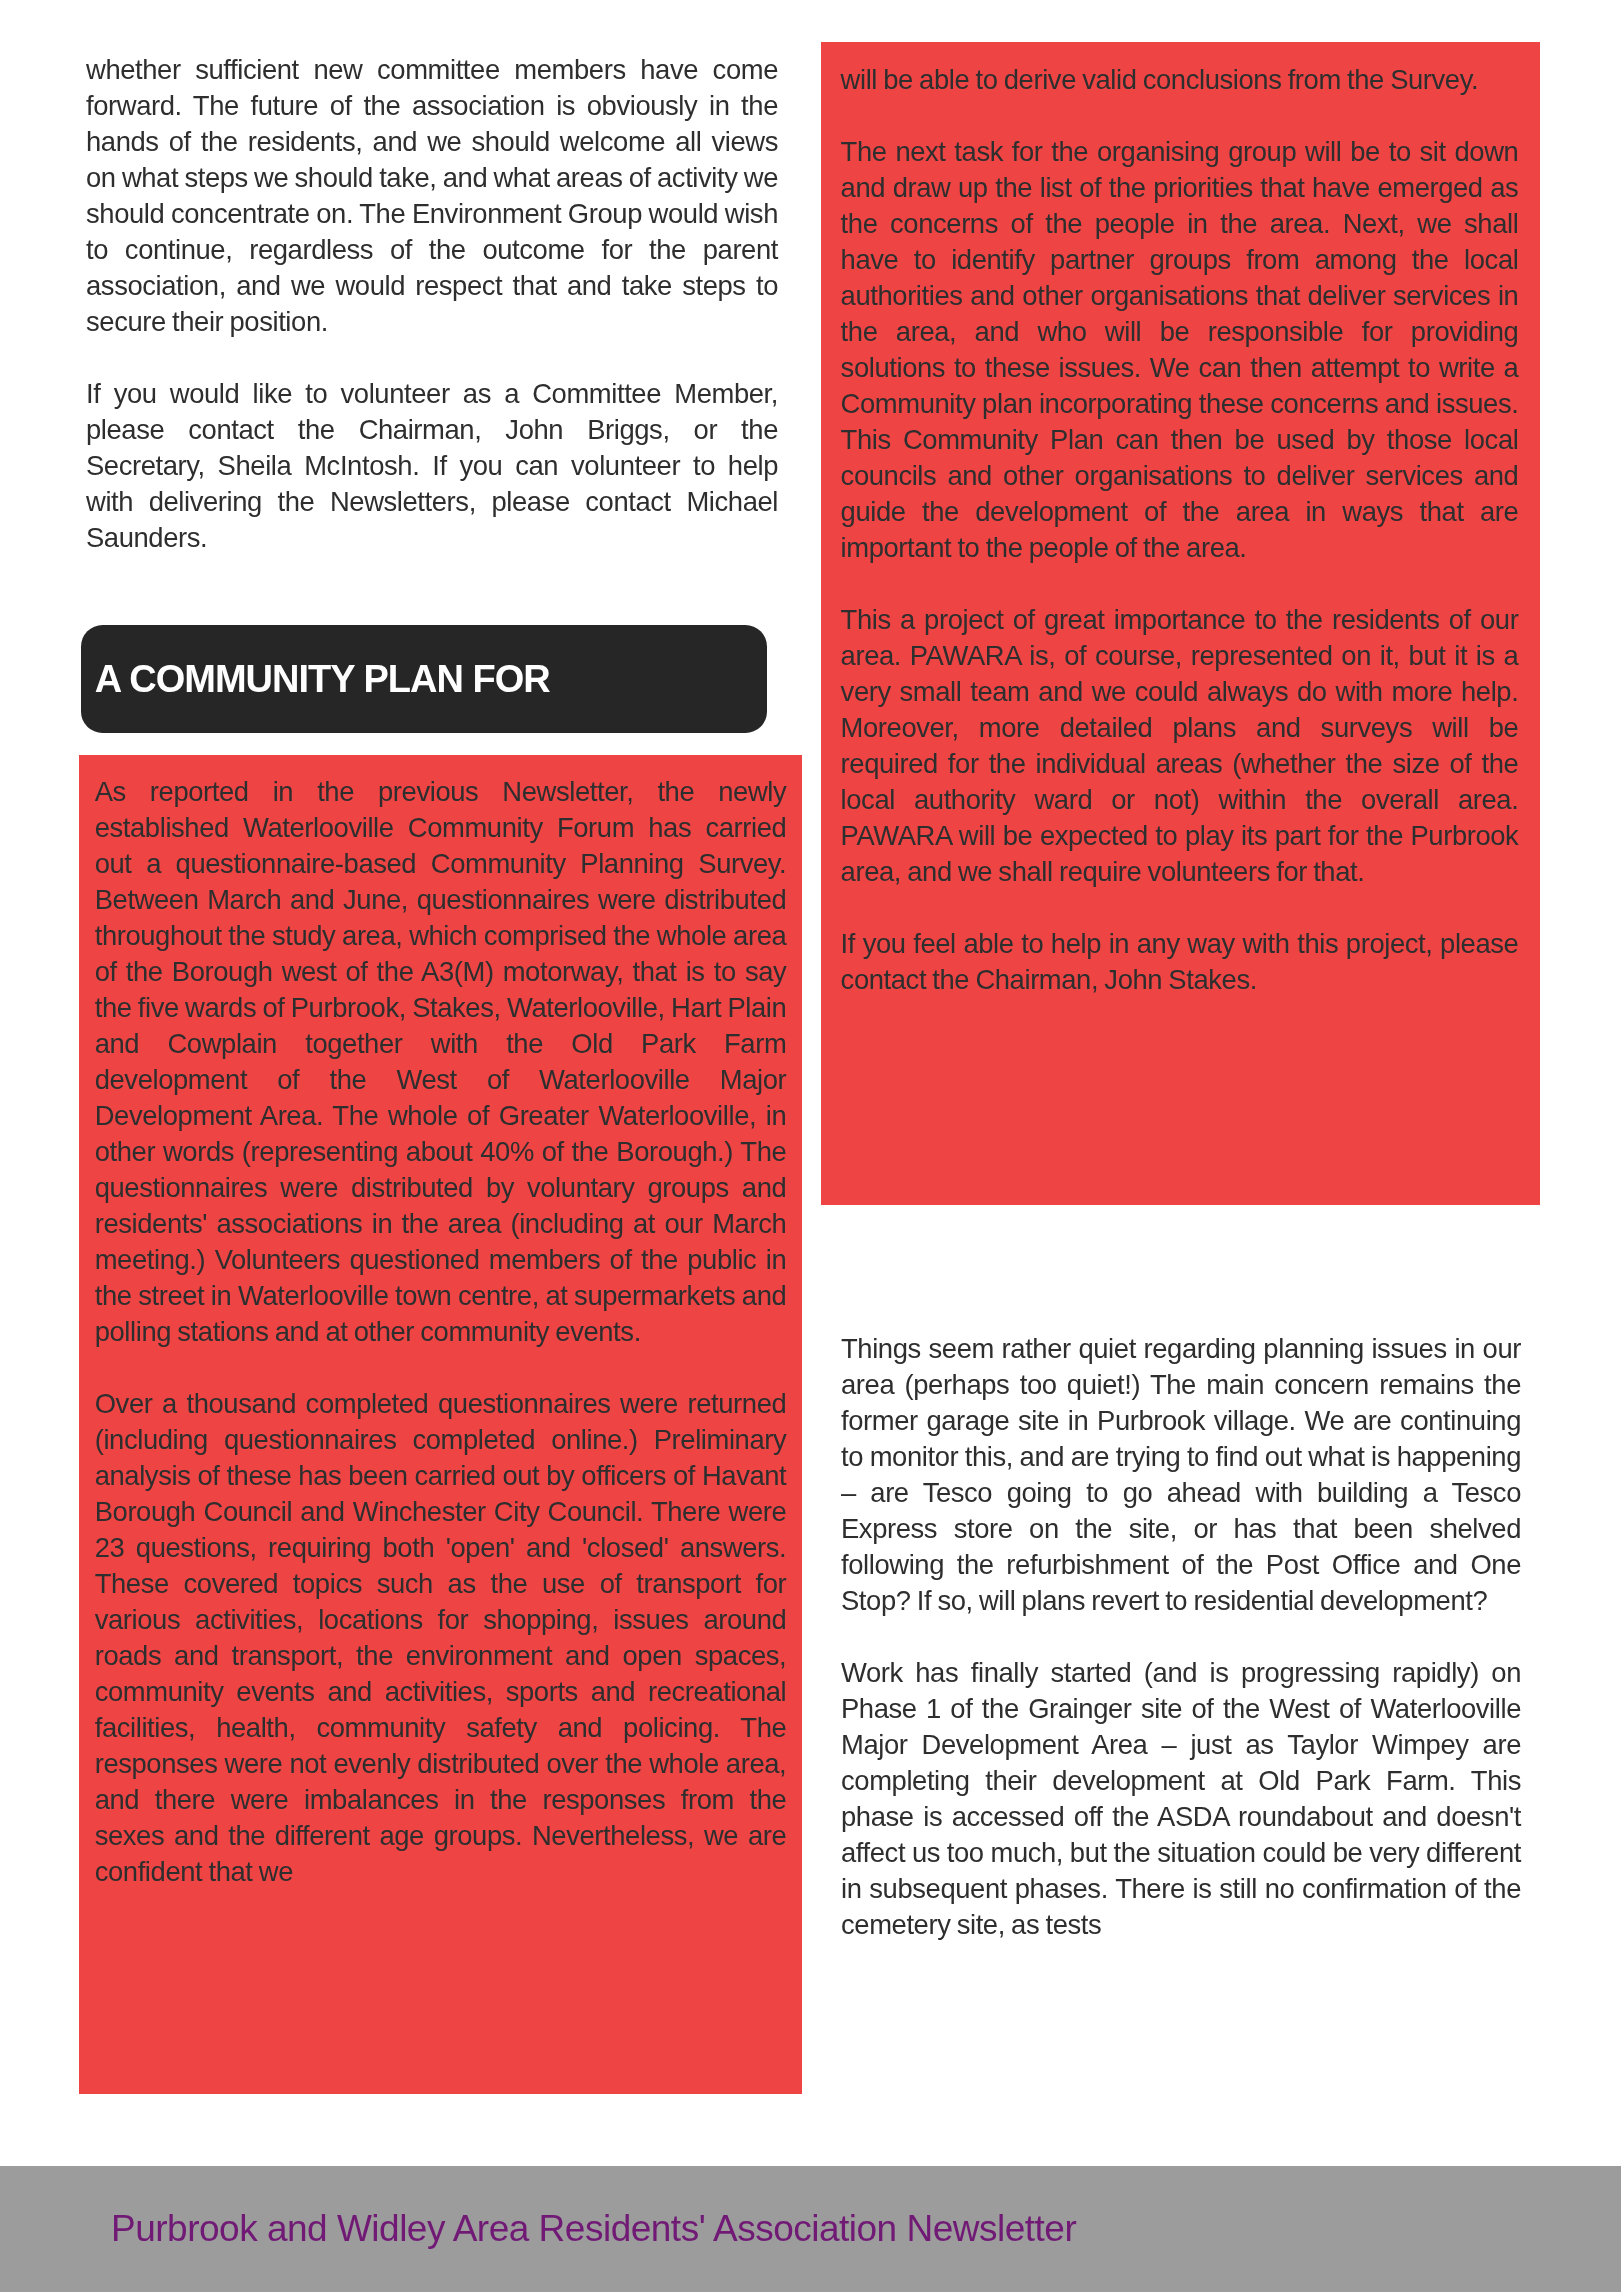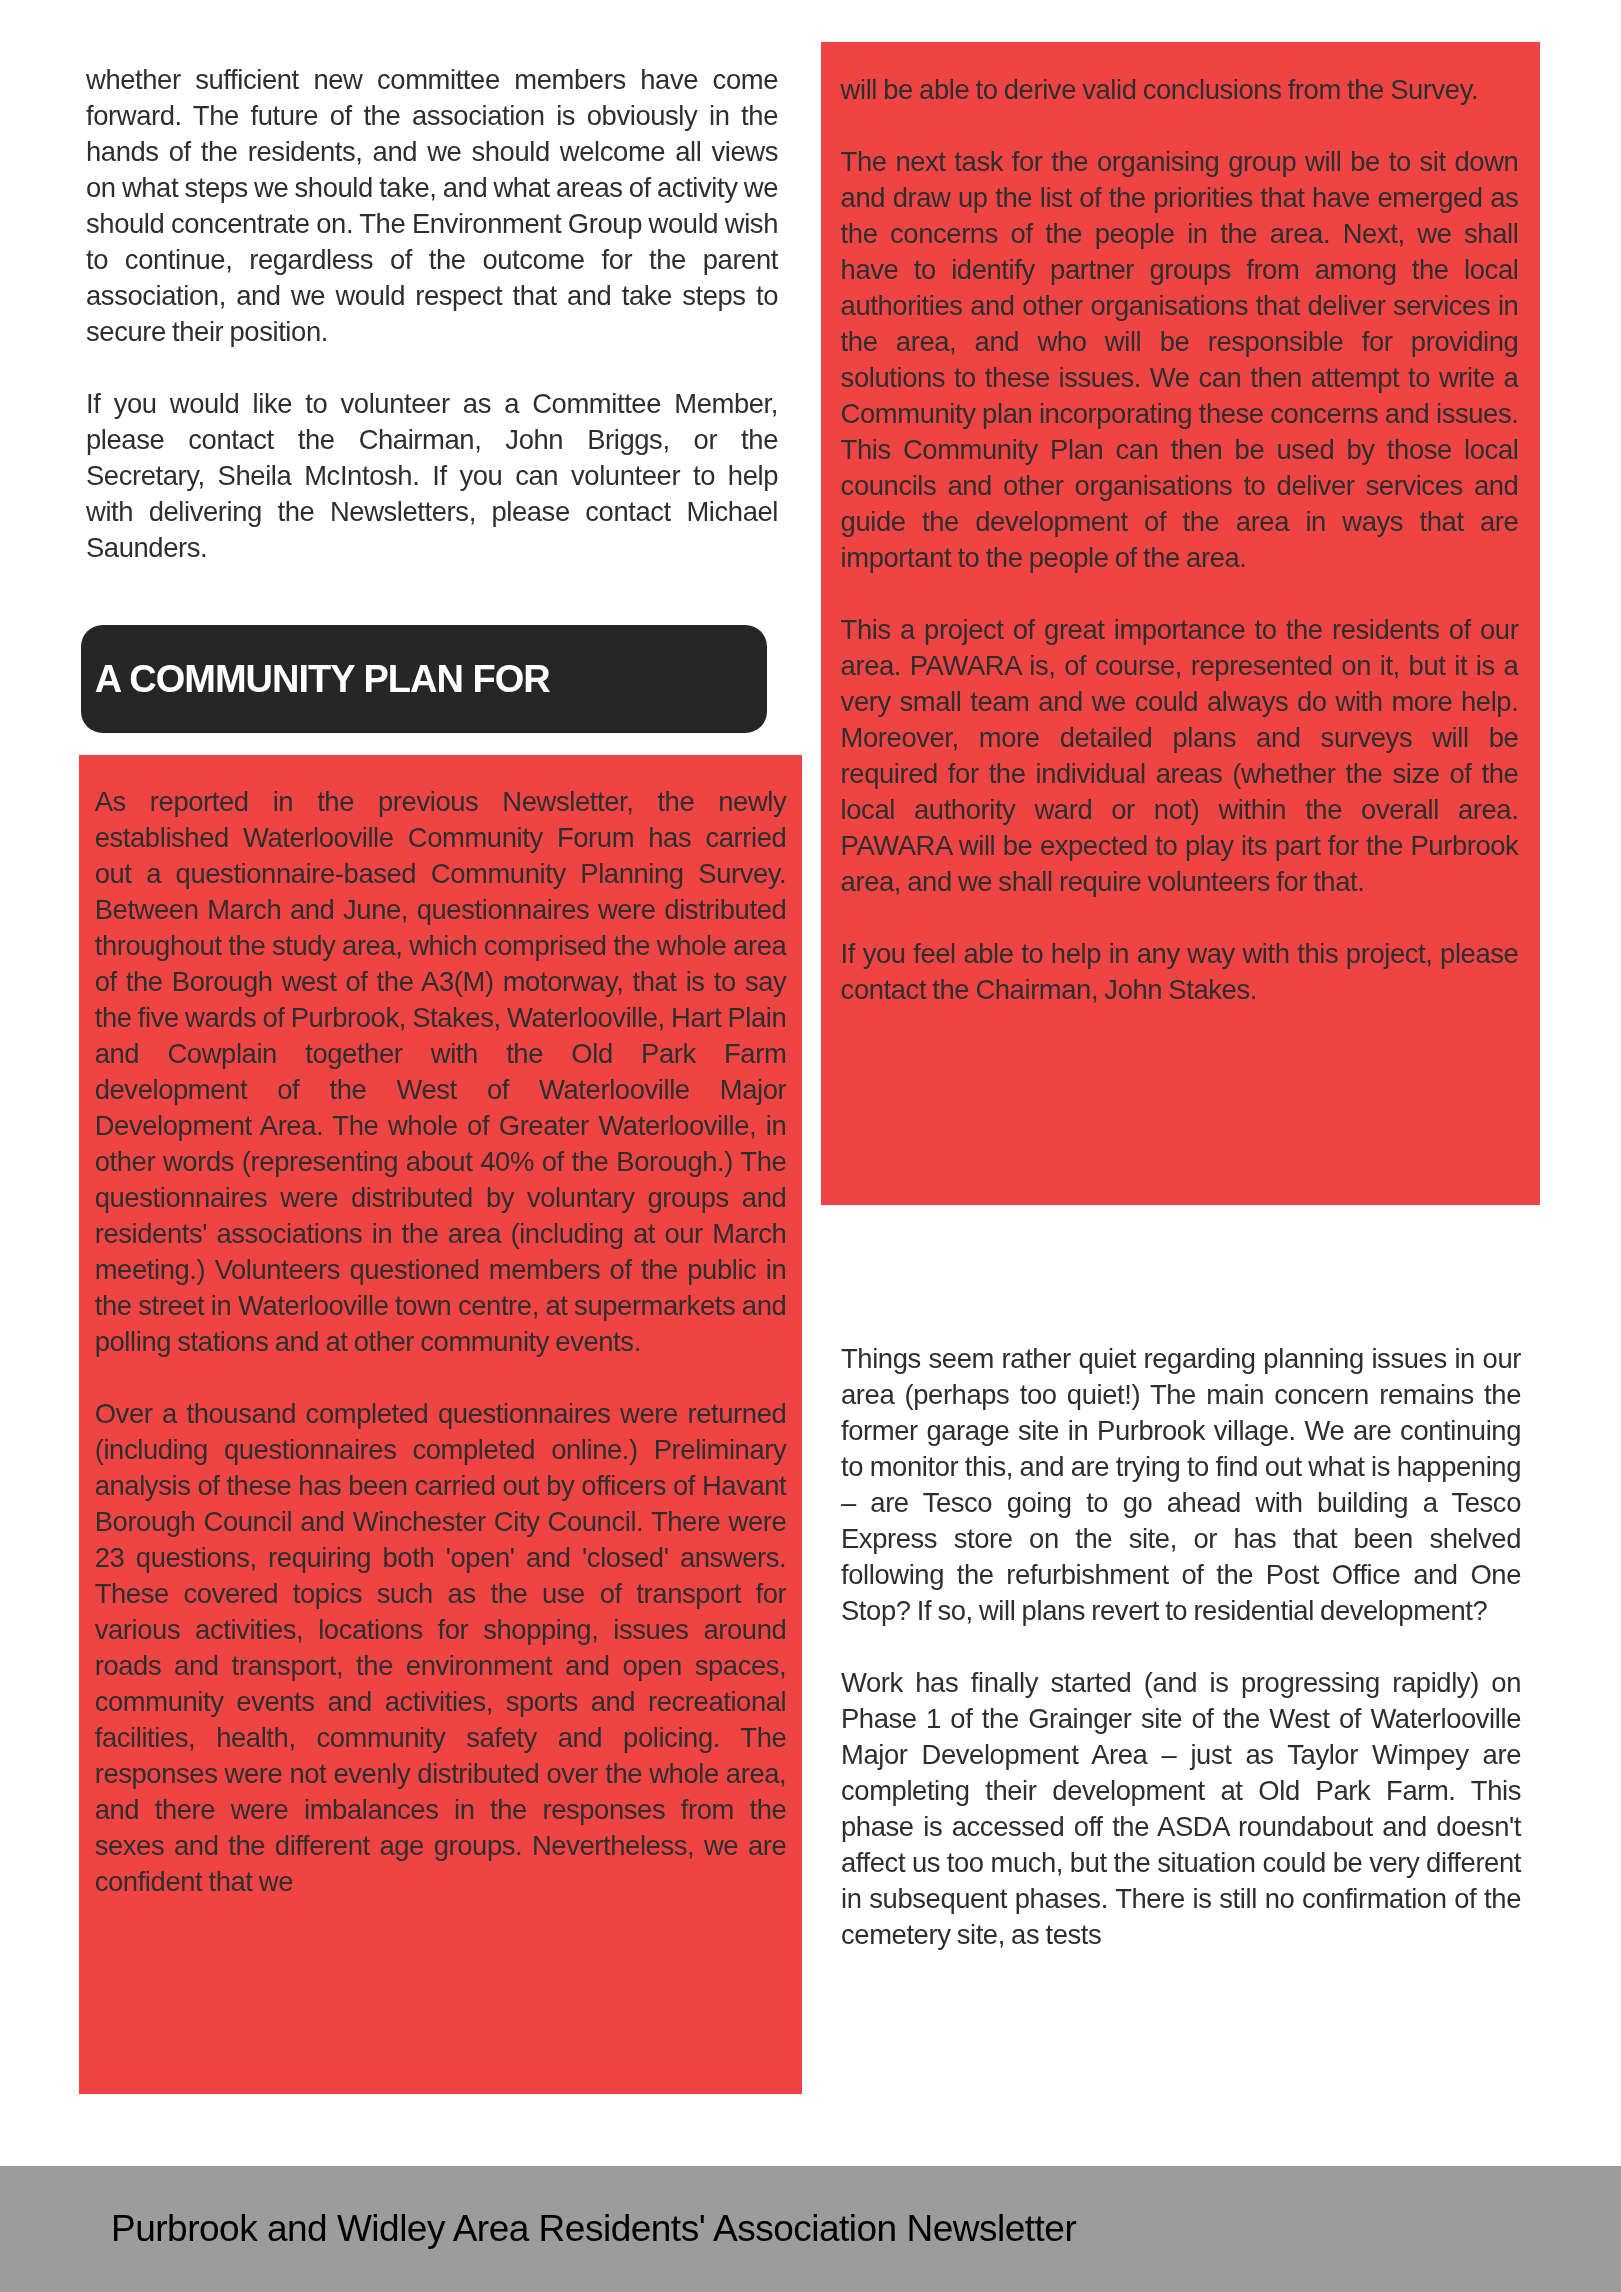--- a/index.html
+++ b/index.html
@@ -13,21 +13,21 @@
     overflow:hidden;
   }
   .body-text{
     font-size:27.4px;
     line-height:36px;
     letter-spacing:-0.4px;
     word-spacing:-1px;
     text-align:justify;
     color:#2e2e2e;
   }
-  .body-text p{margin:13px 0 36px 0;}
+  .body-text p{margin:3px 0 36px 0;}
   .body-text p:last-child{margin-bottom:0;}
   .abs{position:absolute;}
   .gray-block{
     background:#ef4444;
   }
   .gray-inner{padding:15.7px 15.7px 17.6px 15.7px;}
   .gray-inner-right{padding:16.7px 21.6px 17.6px 19.6px;}
   .heading-box{
     background:#262626;
     border-radius:21.6px;
@@ -52,21 +52,21 @@
     left:0;
     top:2166px;
     width:1621px;
     height:126px;
     background:#9c9c9c;
     display:flex;
     align-items:center;
   }
   .footer-bar .footer-text{
     margin-left:111px;
-    color:#000000;
+    color:#701a75;
     font-size:37px;
     letter-spacing:-0.5px;
     white-space:nowrap;
   }
 </style>
 </head>
 <body>
 
 <div class="page">
 

